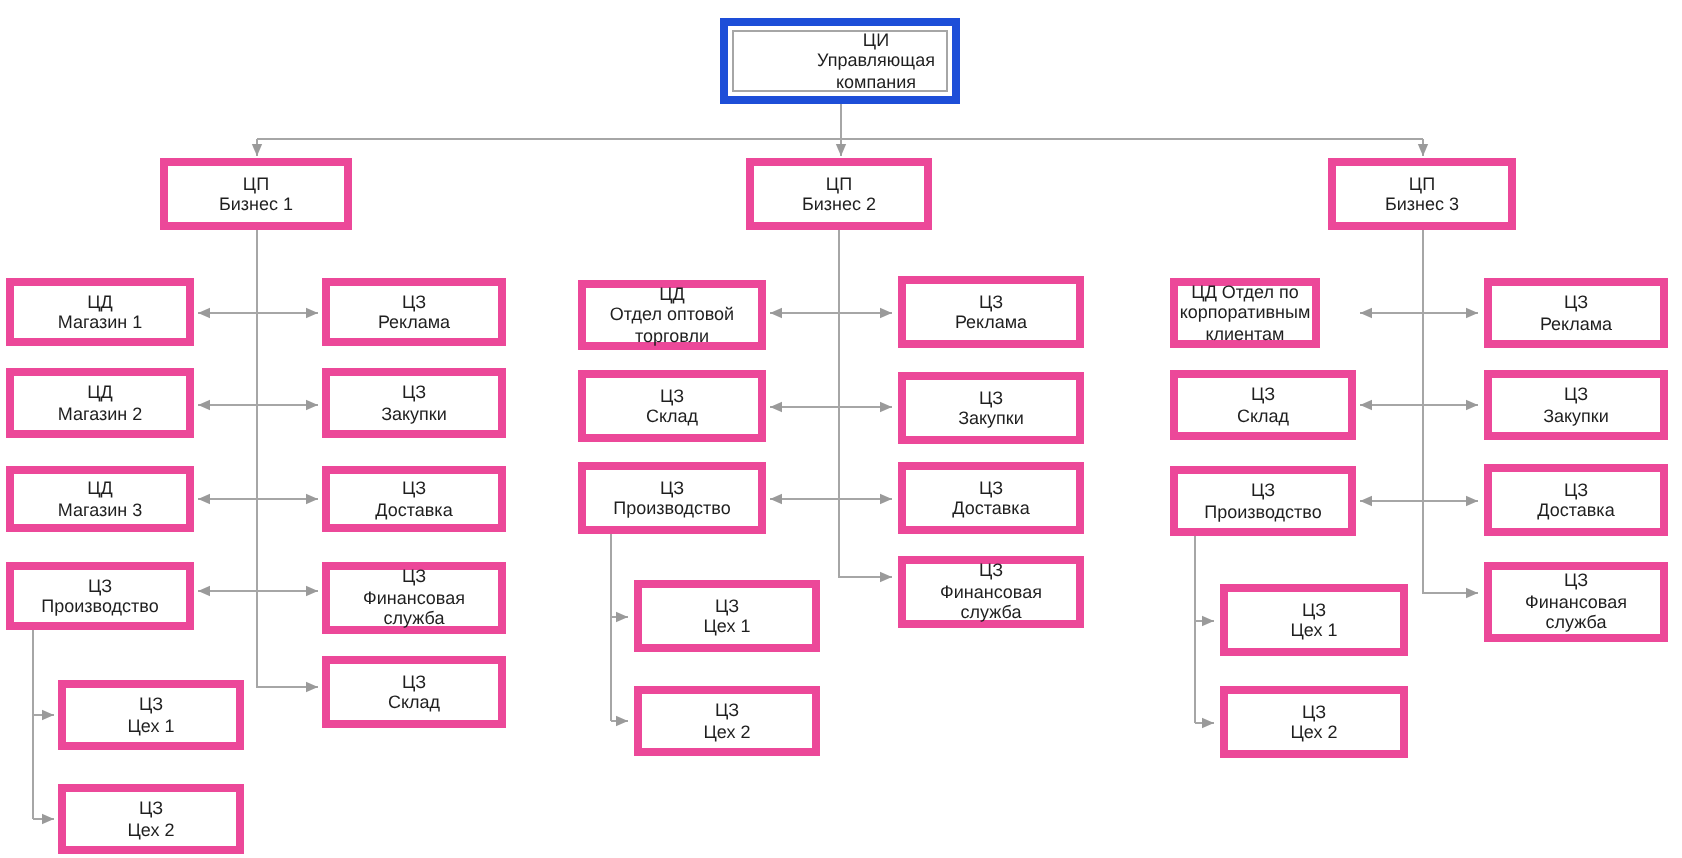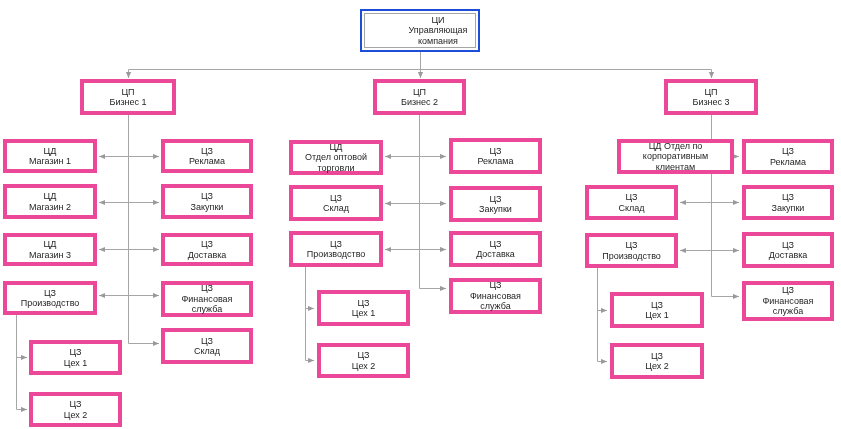--- a/index.html
+++ b/index.html
@@ -17,21 +17,21 @@
     font-size:9px;
     line-height:10.5px;
     display:flex;
     align-items:center;
     justify-content:center;
     text-align:center;
     white-space:pre-line;
     z-index:2;
   }
   .node-root{
-    border:2px solid #1d4ed8;
+    border:4px solid #1d4ed8;
     box-shadow: inset 0 0 0 2px #ffffff, inset 0 0 0 3px #a6a6a6;
     padding-left: 36px;
   }
   #wires{position:absolute;left:0;top:0;z-index:1;}
 </style>
 </head>
 <body>
 
 <div id="canvas">
 
@@ -133,21 +133,21 @@
   <div class="node" style="left:449px;top:138px;width:93px;height:36px;">ЦЗ
 Реклама</div>
   <div class="node" style="left:449px;top:186px;width:93px;height:36px;">ЦЗ
 Закупки</div>
   <div class="node" style="left:449px;top:231px;width:93px;height:36px;">ЦЗ
 Доставка</div>
   <div class="node" style="left:449px;top:278px;width:93px;height:36px;">ЦЗ
 Финансовая
 служба</div>
 
-  <div class="node" style="left:617px;top:139px;width:117px;height:35px;">ЦД Отдел по
+  <div class="node" style="left:585px;top:139px;width:75px;height:35px;">ЦД Отдел по
 корпоративным
 клиентам</div>
   <div class="node" style="left:585px;top:185px;width:93px;height:35px;">ЦЗ
 Склад</div>
   <div class="node" style="left:585px;top:233px;width:93px;height:35px;">ЦЗ
 Производство</div>
   <div class="node" style="left:610px;top:292px;width:94px;height:36px;">ЦЗ
 Цех 1</div>
   <div class="node" style="left:610px;top:343px;width:94px;height:36px;">ЦЗ
 Цех 2</div>

